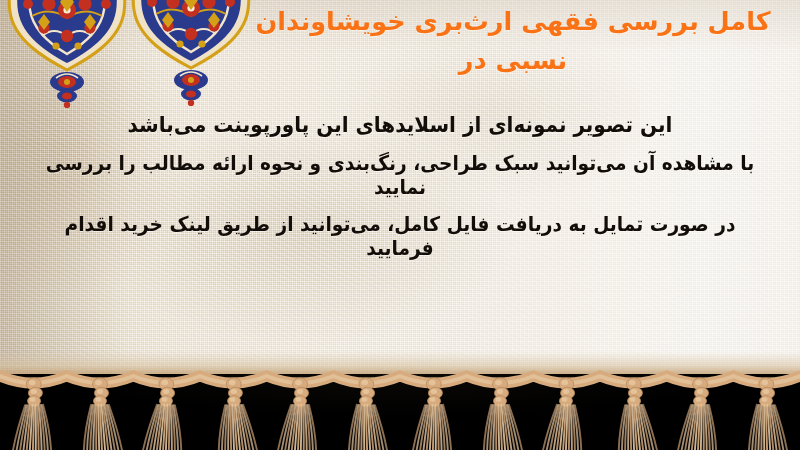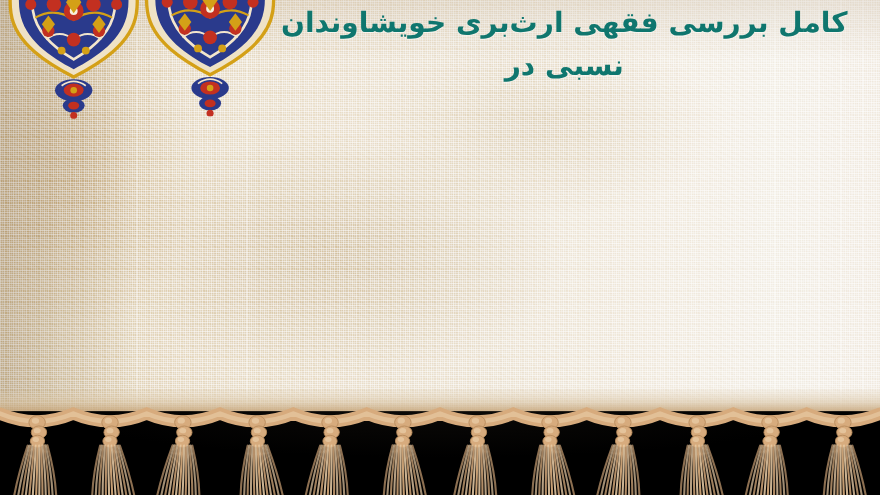--- a/index.html
+++ b/index.html
@@ -137,21 +137,21 @@
     width: 800px;
     height: 378px;
   }
   .title {
     position: absolute;
     right: 22px;
     top: 2px;
     width: 530px;
     text-align: center;
     direction: rtl;
-    color: #0f766e;
+    color: #f97316;
     font-family: "DejaVu Sans", sans-serif;
     font-size: 25.5px;
     font-weight: 700;
     line-height: 39px;
     letter-spacing: -0.2px;
     text-shadow: 0 1px 0 rgba(255,252,246,0.55);
   }
   .body-block {
     position: absolute;
     left: 0;
@@ -262,20 +262,25 @@
       <ellipse cx="63" cy="138" rx="10" ry="6.5" fill="#2a3a8c"></ellipse>
       <ellipse cx="63" cy="138" rx="5" ry="3.6" fill="#c33020"></ellipse>
       <circle cx="63" cy="147" r="3.2" fill="#c33020"></circle>
     </g>
   </svg>
 
   <div class="text-layer">
     <div class="title">
       <div>کامل بررسی فقهی ارث‌بری خویشاوندان نسبی در</div>
     </div>
+    <div class="body-block">
+      <div class="body-line l1">این تصویر نمونه‌ای از اسلایدهای این پاورپوینت می‌باشد</div>
+      <div class="body-line l2">با مشاهده آن می‌توانید سبک طراحی، رنگ‌بندی و نحوه ارائه مطالب را بررسی نمایید</div>
+      <div class="body-line l3">در صورت تمایل به دریافت فایل کامل، می‌توانید از طریق لینک خرید اقدام فرمایید</div>
+    </div>
   </div>
 
   <svg class="fringe" id="fringe" width="800" height="90" viewBox="0 0 800 90">
       <path d="M0 16 Q 33.333333333333336 30 66.66666666666667 16 Q 100 30 133.33333333333334 16 Q 166.66666666666669 30 200 16 Q 233.33333333333334 30 266.6666666666667 16 Q 300 30 333.33333333333337 16 Q 366.6666666666667 30 400.00000000000006 16 Q 433.3333333333333 30 466.6666666666667 16 Q 500 30 533.3333333333334 16 Q 566.6666666666667 30 600 16 Q 633.3333333333334 30 666.6666666666666 16 Q 700.0000000000001 30 733.3333333333334 16 Q 766.6666666666667 30 800 16" fill="none" stroke="#d7ab7d" stroke-width="11" stroke-linecap="round"></path>
       <path d="M0 16 Q 33.333333333333336 30 66.66666666666667 16 Q 100 30 133.33333333333334 16 Q 166.66666666666669 30 200 16 Q 233.33333333333334 30 266.6666666666667 16 Q 300 30 333.33333333333337 16 Q 366.6666666666667 30 400.00000000000006 16 Q 433.3333333333333 30 466.6666666666667 16 Q 500 30 533.3333333333334 16 Q 566.6666666666667 30 600 16 Q 633.3333333333334 30 666.6666666666666 16 Q 700.0000000000001 30 733.3333333333334 16 Q 766.6666666666667 30 800 16" fill="none" stroke="#e8cba6" stroke-width="4" stroke-linecap="round" opacity="0.65"></path>
       <g transform="translate(33.333333333333336,0) rotate(-1)">
         <ellipse cx="0" cy="24" rx="7.5" ry="6.1499999999999995" fill="#d7ab7d" stroke="#b78b5d" stroke-width="0.8"></ellipse>
         <ellipse cx="-1.5" cy="22.5" rx="3.375" ry="2.625" fill="#e8cba6" opacity="0.75"></ellipse>
         <ellipse cx="1.5" cy="33" rx="7" ry="5.739999999999999" fill="#d7ab7d" stroke="#b78b5d" stroke-width="0.8"></ellipse>
         <ellipse cx="0" cy="31.5" rx="3.15" ry="2.4499999999999997" fill="#e8cba6" opacity="0.75"></ellipse>

